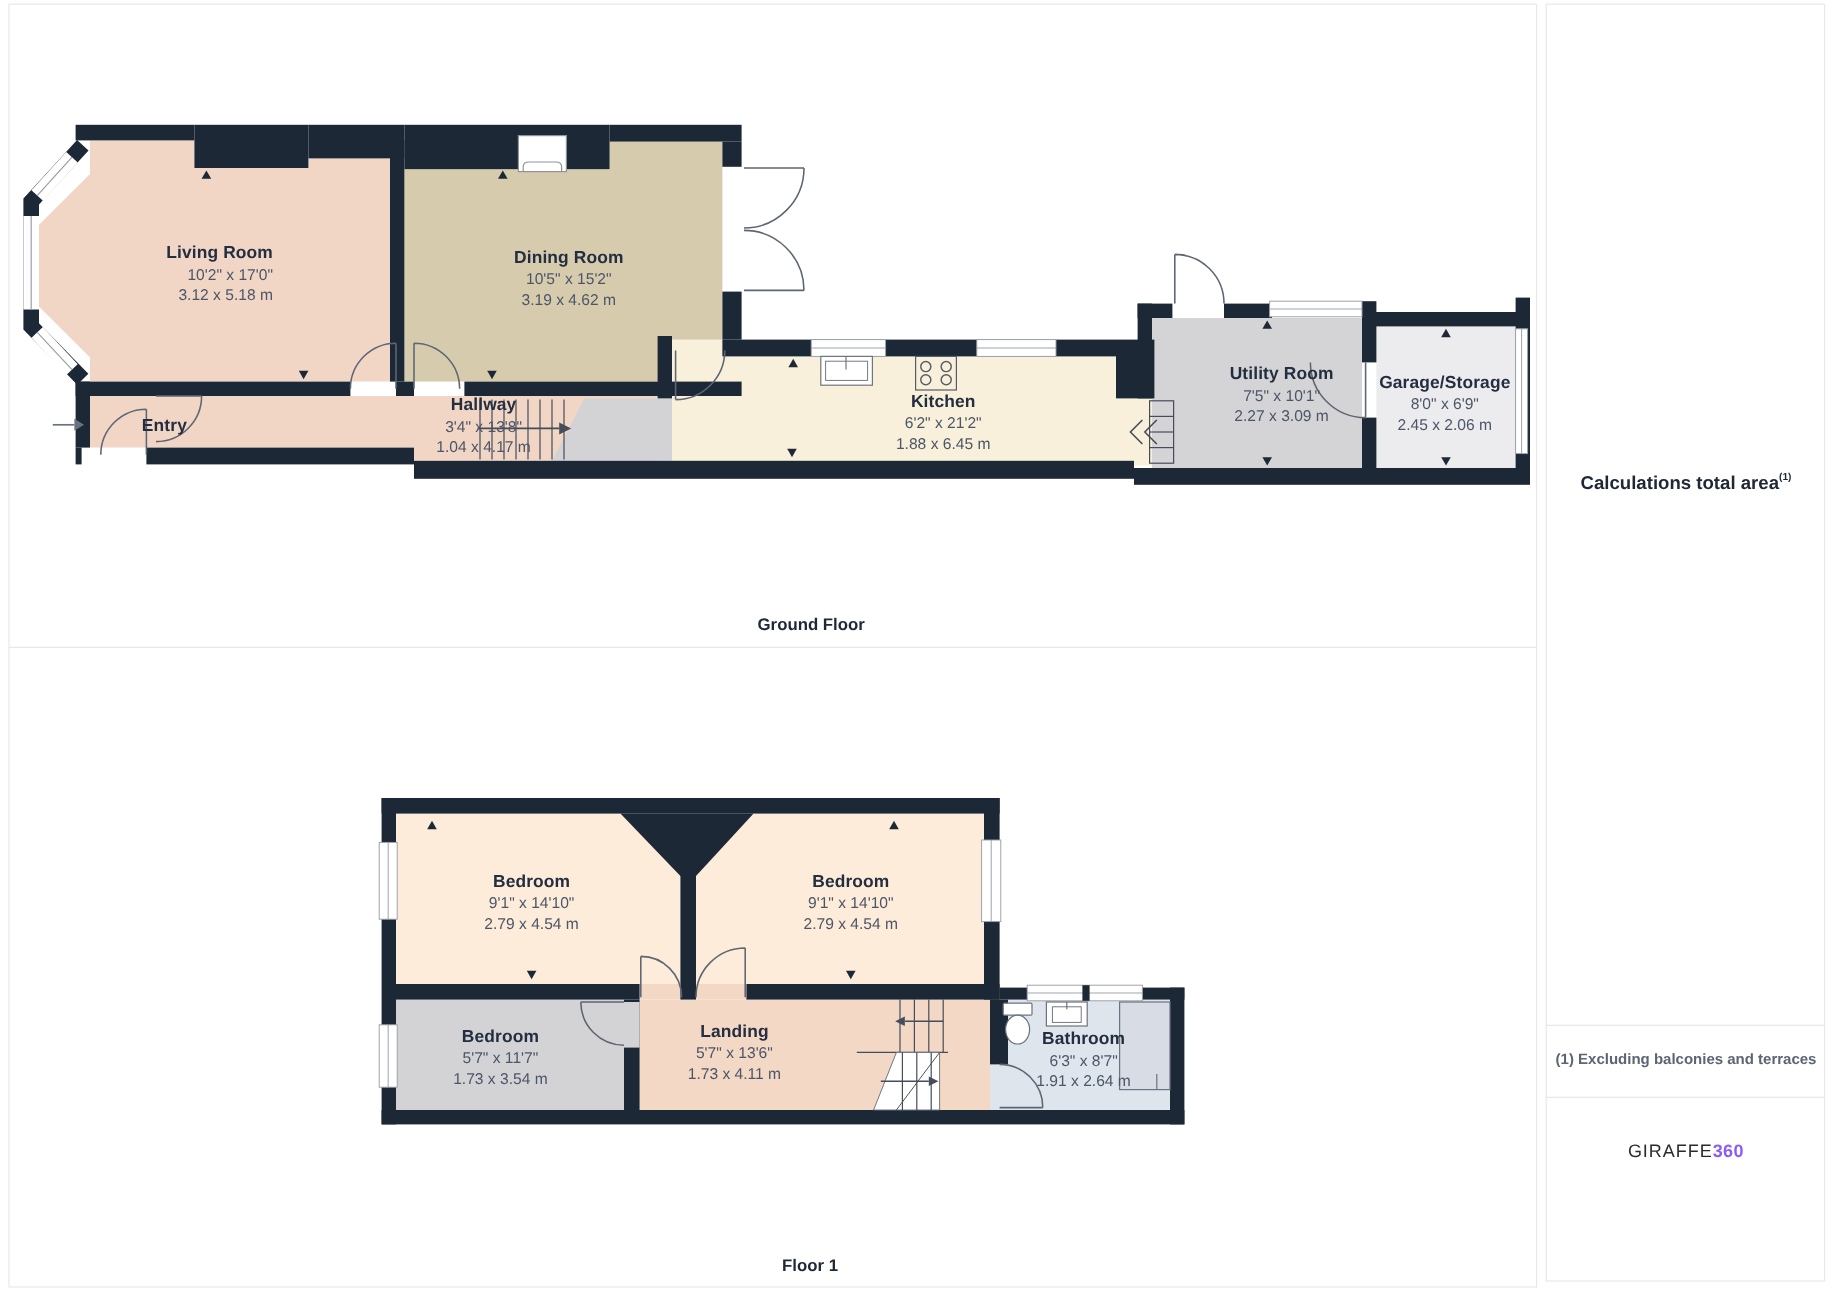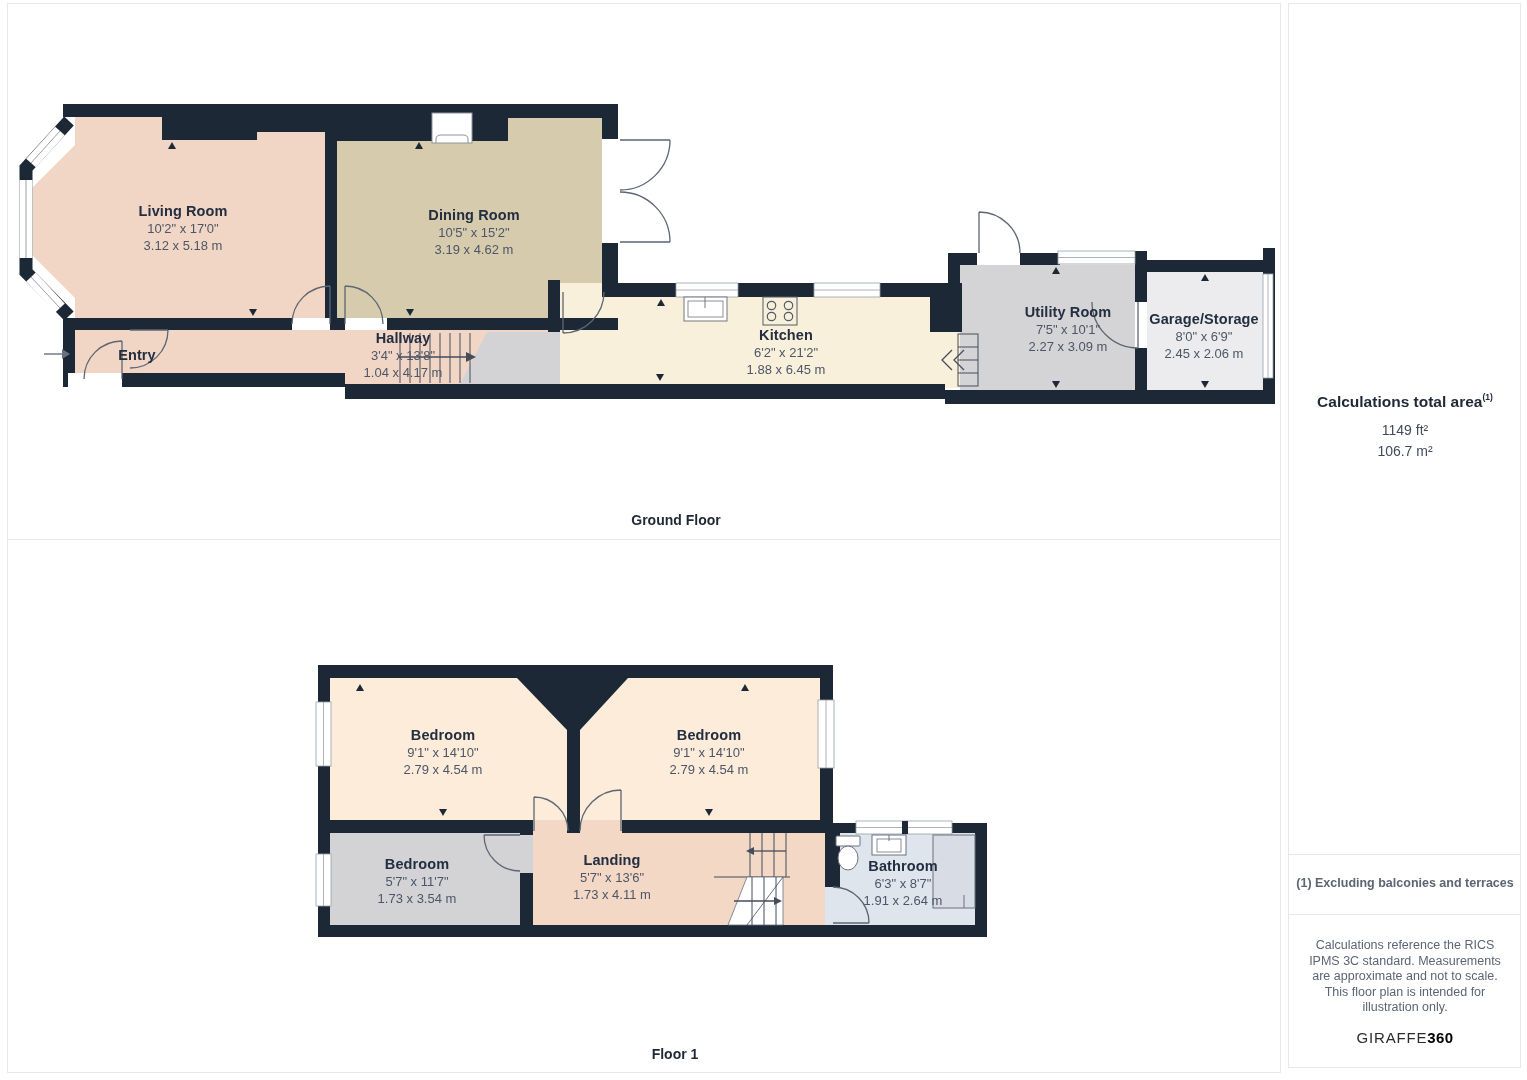--- a/index.html
+++ b/index.html
@@ -22,21 +22,21 @@
   .side-area-title sup { font-size:8.5px; font-weight:700; position:relative; top:-1px; }
   .side-area-vals { margin-top:8px; }
   .side-area-val { font-size:14px; color:#414b5a; line-height:21px; }
 
   .side-footnote { position:absolute; left:1289px; top:876px; width:232px; text-align:center;
     font-size:12.5px; color:#5c6573; z-index:5;font-weight:bold; }
   .side-disclaimer { position:absolute; left:1289px; top:938px; width:232px; text-align:center; z-index:5; }
   .side-disclaimer .txt { width:198px; margin:0 auto; font-size:12.5px; line-height:15.5px; color:#5c6573; }
   .brand { margin-top:13px; font-size:15px; letter-spacing:.8px; color:#2b2b2b; }
   .brand .b1 { font-weight:400; }
-  .brand .b2 { font-weight:800; color:#000000; letter-spacing:.4px; }
+  .brand .b2 { font-weight:800; color:#8b5cf6; letter-spacing:.4px; }
 </style>
 </head>
 <body>
 
 <div class="page">
 
   <div class="card" style="left:7px; top:3px; width:1274px; height:537px;"></div>
   <div class="card" style="left:7px; top:539px; width:1274px; height:534px;"></div>
   <div class="card" style="left:1288px; top:3px; width:233px; height:852px;"></div>
   <div class="card" style="left:1288px; top:854px; width:233px; height:61px;"></div>
@@ -256,21 +256,21 @@
 
       <g fill="#1d2836">
         <path d="M360,684 l-4,7 l8,0 z"></path>
           <path d="M745,684 l-4,7 l8,0 z"></path>
         <path d="M443,816 l-4,-7 l8,0 z"></path>
           <path d="M709,816 l-4,-7 l8,0 z"></path>
       </g>
     </g>
   </svg>
 
-  <div class="rlabel" style="left:183px; top:202px;">
+  <div class="rlabel" style="left:183px; top:202px;text-align:right;">
     <div class="rname">Living Room</div>
     <div class="rdim">10'2" x 17'0"</div>
     <div class="rdim">3.12 x 5.18 m</div>
   </div>
   <div class="rlabel" style="left:474px; top:206px;">
     <div class="rname">Dining Room</div>
     <div class="rdim">10'5" x 15'2"</div>
     <div class="rdim">3.19 x 4.62 m</div>
   </div>
   <div class="rlabel" style="left:137px; top:346px;">
@@ -322,28 +322,23 @@
     <div class="rname">Bathroom</div>
     <div class="rdim">6'3" x 8'7"</div>
     <div class="rdim">1.91 x 2.64 m</div>
   </div>
   <div class="floor-title" style="left:647px; top:1046px;">Floor 1</div>
 
   <div class="side-area">
     <div class="side-area-title">
       <span>Calculations total area</span><sup>(1)</sup>
     </div>
-    <div class="side-area-vals">
-      <div class="side-area-val">1149 ft²</div>
-      <div class="side-area-val">106.7 m²</div>
-    </div>
   </div>
 
   <div class="side-footnote">(1) Excluding balconies and terraces</div>
 
   <div class="side-disclaimer">
-    <div class="txt">Calculations reference the RICS IPMS 3C standard. Measurements are approximate and not to scale. This floor plan is intended for illustration only.</div>
     <div class="brand">
       <span class="b1">GIRAFFE</span><span class="b2">360</span>
     </div>
   </div>
 
 </div>
 
 </body></html>

